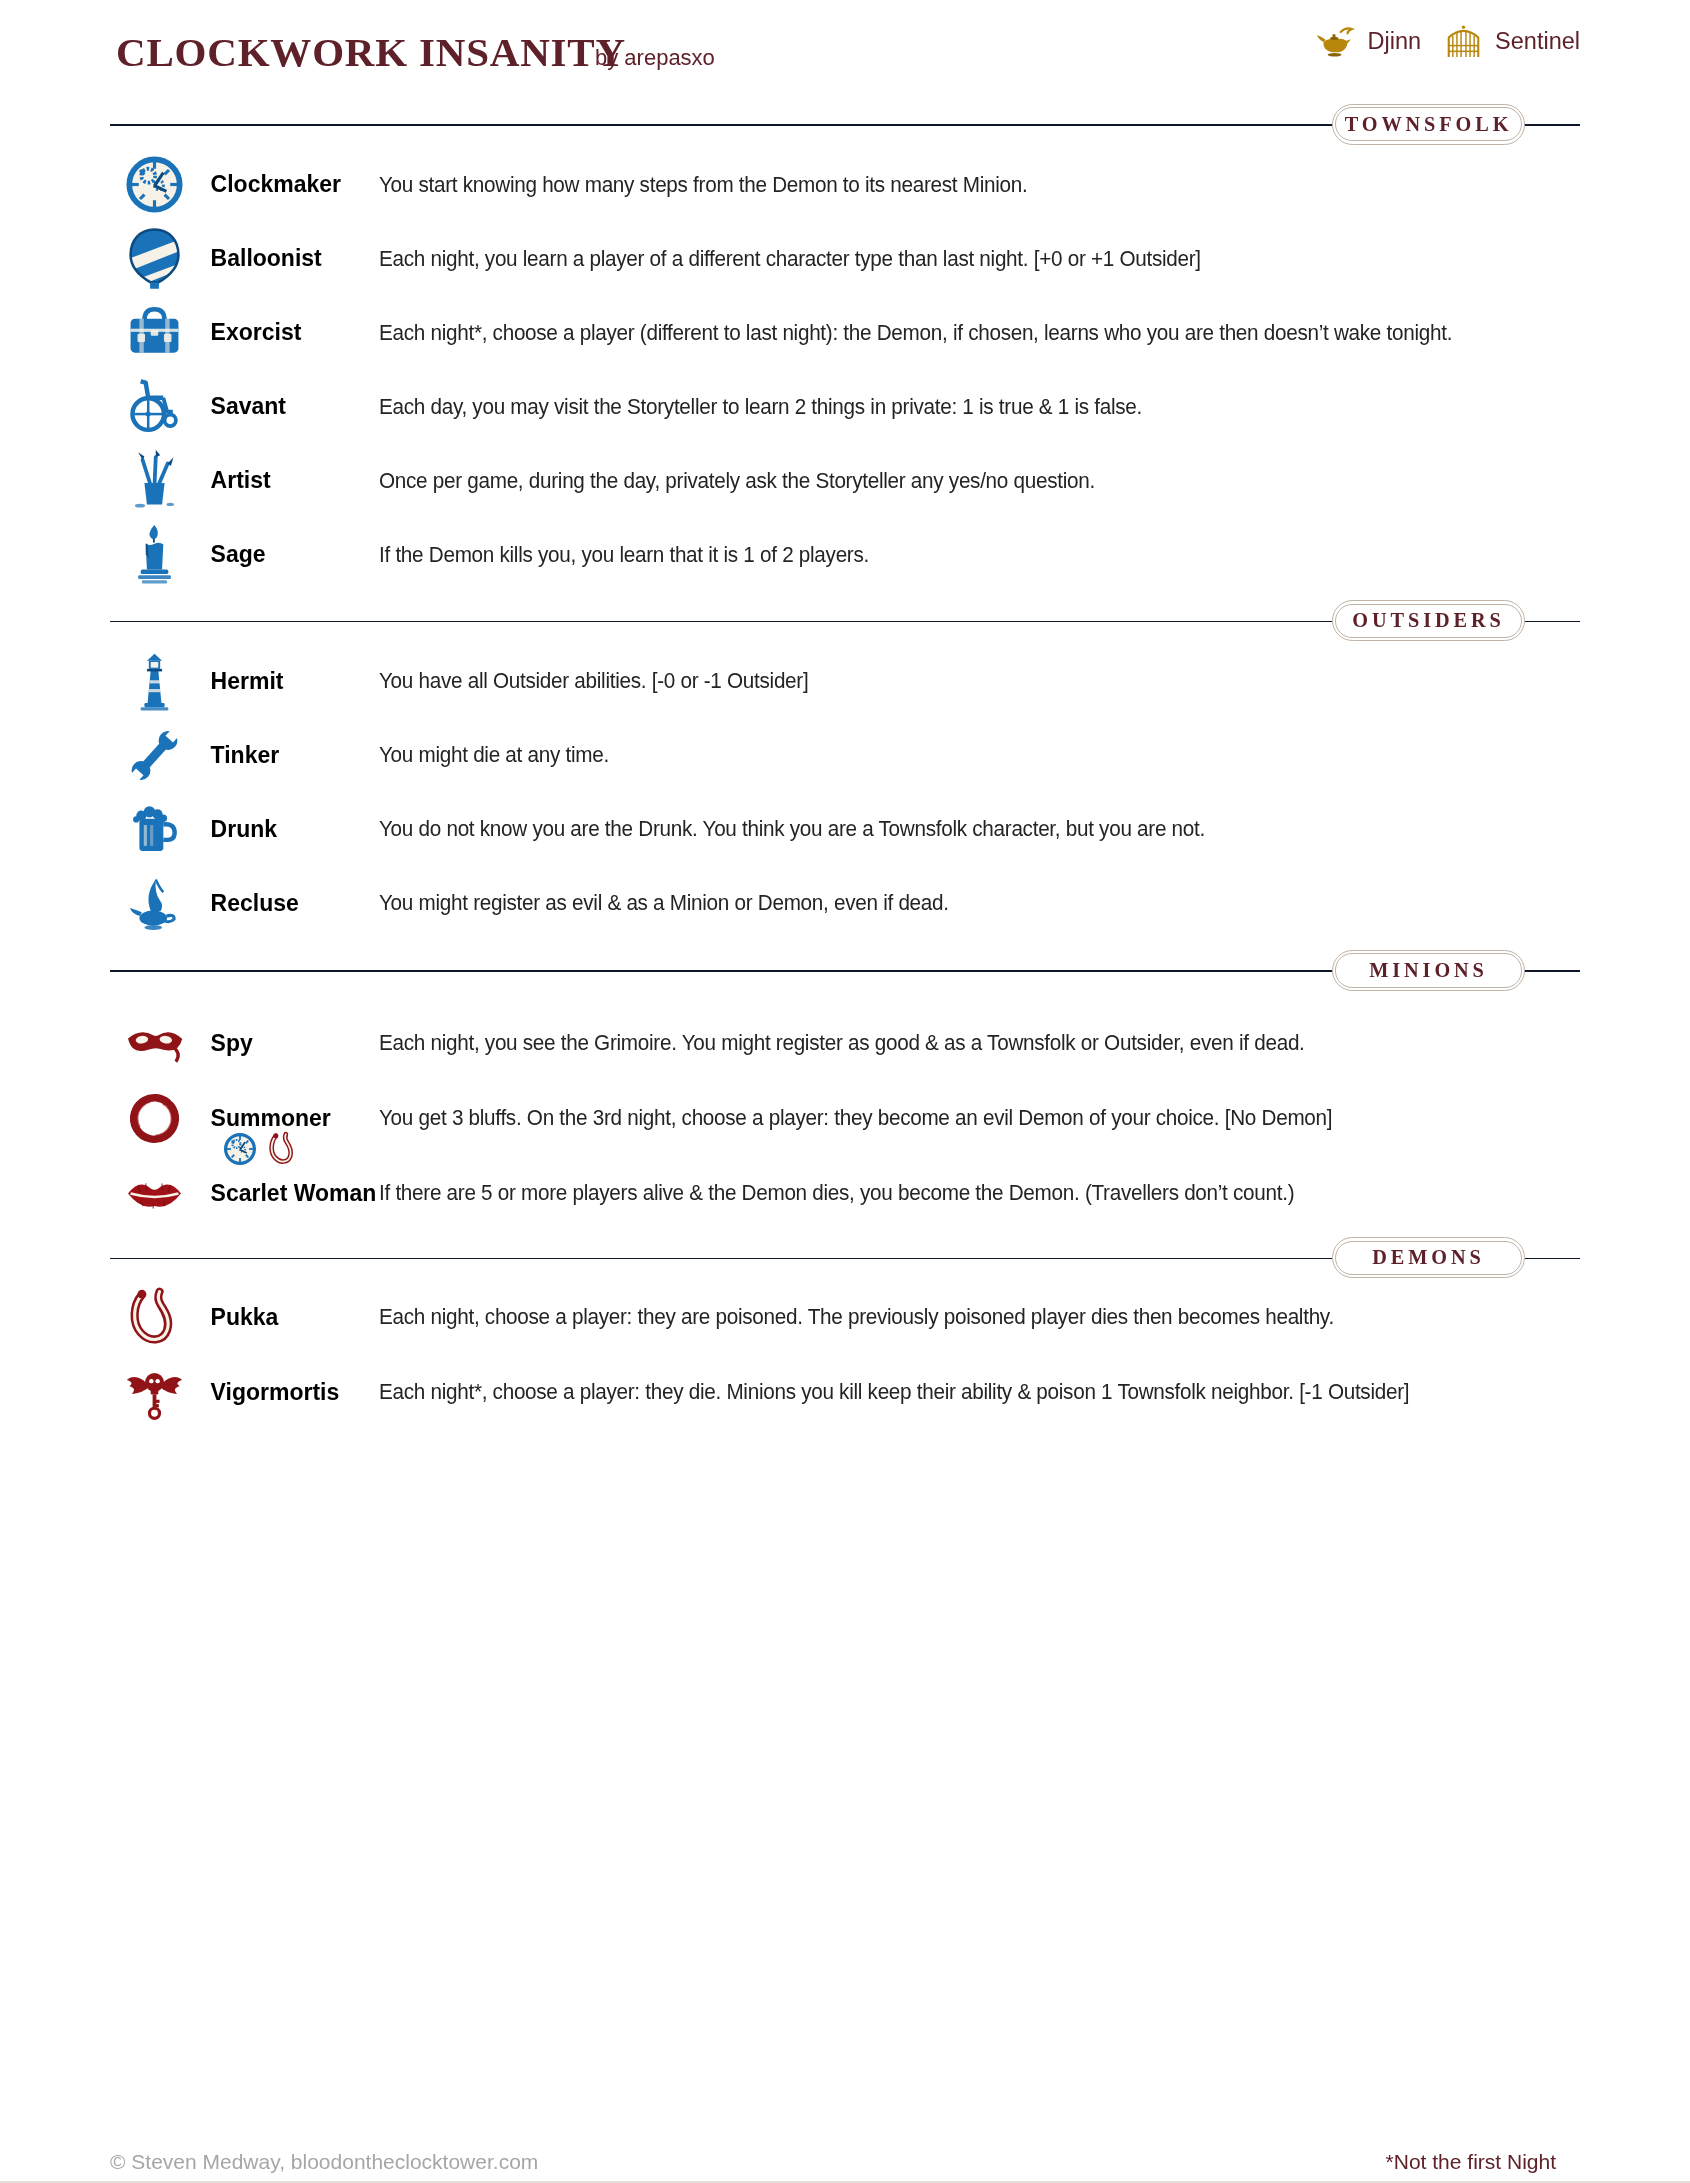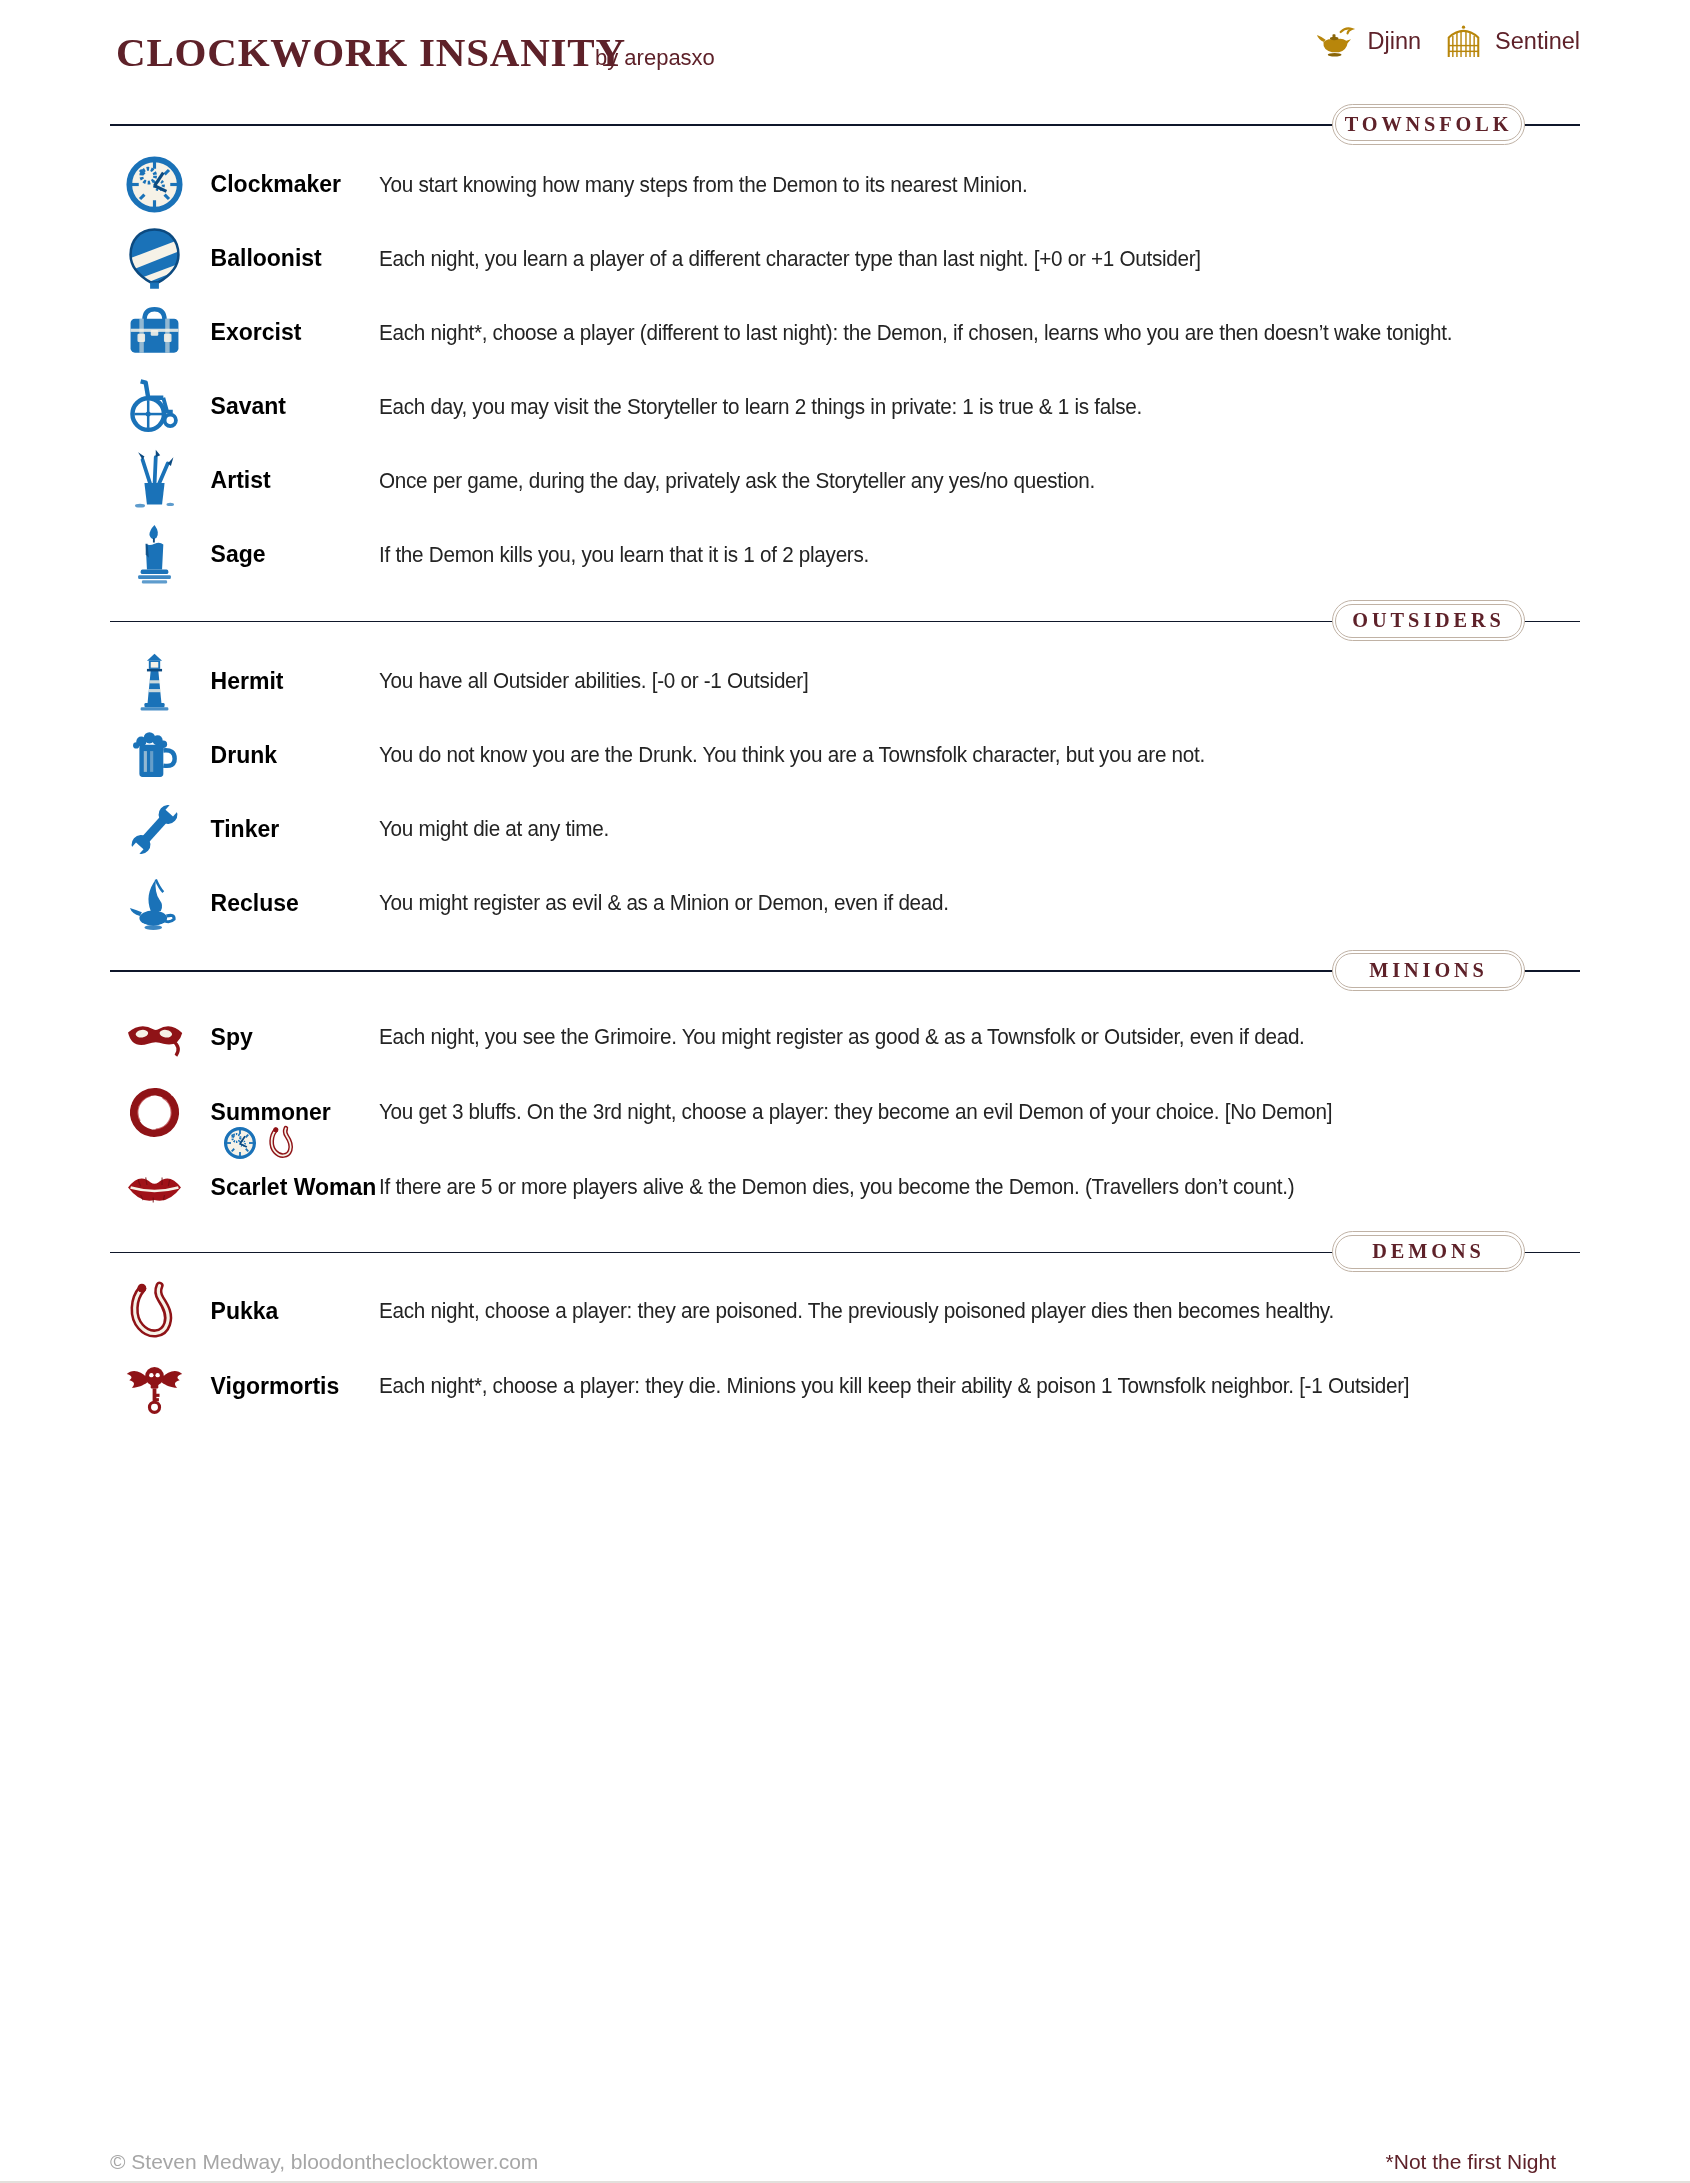--- a/index.html
+++ b/index.html
@@ -28,21 +28,21 @@
   }
   .ribbon::before{content:"";position:absolute;inset:2.3px;border:0.8px solid #c0b2a5;border-radius:17px;}
   .ribbon-label{
     font-family:"Liberation Serif",serif;font-size:20.3px;font-weight:600;
     letter-spacing:3.9px;color:#5e2129;text-transform:uppercase;
   }
   
   .rows{box-sizing:border-box;}
   .rows.sec-0{padding-top:22px;padding-bottom:29px;}
   .rows.sec-1{padding-top:22px;padding-bottom:30px;}
-  .rows.sec-2{padding-top:28px;padding-bottom:27px;}
+  .rows.sec-2{padding-top:12px;padding-bottom:27px;margin-top:22px;}
   .rows.sec-3{padding-top:20.3px;}
   .row{display:flex;align-items:center;padding:0 110px 0 117px;height:74px;}
   .rows.sec-2 .row,.rows.sec-3 .row{height:75px;}
   .row-icon{width:74px;display:flex;align-items:center;justify-content:center;flex:none;}
   .row-name-wrap{width:168px;margin-left:19.6px;position:relative;flex:none;}
   .row-name{font-size:23px;font-weight:bold;color:#000;white-space:nowrap;}
   .jinx-row{position:absolute;top:26px;left:11px;display:flex;gap:7.8px;}
   .row-ability{
     flex:1;font-size:22px;color:#242424;letter-spacing:-0.3px;white-space:nowrap;
     transform:scaleX(.94);transform-origin:0 50%;
@@ -244,54 +244,54 @@
           </svg>
         </div>
         <div class="row-name-wrap">
           <div class="row-name">Hermit</div>
         </div>
         <div class="row-ability">You have all Outsider abilities. [-0 or -1 Outsider]</div>
       </div>
       <div class="row">
         <div class="row-icon">
           <svg viewBox="0 0 100 100" width="63" height="63">
+  <g transform="rotate(42 50 50)">
+   <rect x="43" y="20" width="14" height="60" fill="#1a72b8"></rect>
+   <circle cx="50" cy="18" r="15" fill="#1a72b8"></circle>
+   <rect x="42" y="-2" width="16" height="17" fill="#ffffff"></rect>
+   <circle cx="50" cy="82" r="15" fill="#1a72b8"></circle>
+   <rect x="42" y="85" width="16" height="17" fill="#ffffff"></rect>
+  </g>
+          </svg>
+        </div>
+        <div class="row-name-wrap">
+          <div class="row-name">Tinker</div>
+        </div>
+        <div class="row-ability">You might die at any time.</div>
+      </div>
+      <div class="row">
+        <div class="row-icon">
+          <svg viewBox="0 0 100 100" width="63" height="63">
   <g fill="#1a72b8">
    <circle cx="29" cy="28" r="8"></circle>
               <circle cx="42" cy="22" r="9"></circle>
               <circle cx="55" cy="26" r="8"></circle>
    <circle cx="64" cy="32" r="6"></circle>
               <circle cx="21" cy="34" r="5"></circle>
   </g>
   <rect x="26" y="33" width="38" height="51" rx="5" fill="#1a72b8"></rect>
   <path d="M64 42 Q82 40 82 55 Q82 69 64 66" fill="none" stroke="#1a72b8" stroke-width="7"></path>
   <rect x="33" y="43" width="5" height="33" fill="#f6f2e7" opacity=".55"></rect>
   <rect x="43" y="43" width="5" height="33" fill="#f6f2e7" opacity=".35"></rect>
           </svg>
         </div>
         <div class="row-name-wrap">
           <div class="row-name">Drunk</div>
         </div>
         <div class="row-ability">You do not know you are the Drunk. You think you are a Townsfolk character, but you are not.</div>
-      </div>
-      <div class="row">
-        <div class="row-icon">
-          <svg viewBox="0 0 100 100" width="63" height="63">
-  <g transform="rotate(42 50 50)">
-   <rect x="43" y="20" width="14" height="60" fill="#1a72b8"></rect>
-   <circle cx="50" cy="18" r="15" fill="#1a72b8"></circle>
-   <rect x="42" y="-2" width="16" height="17" fill="#ffffff"></rect>
-   <circle cx="50" cy="82" r="15" fill="#1a72b8"></circle>
-   <rect x="42" y="85" width="16" height="17" fill="#ffffff"></rect>
-  </g>
-          </svg>
-        </div>
-        <div class="row-name-wrap">
-          <div class="row-name">Tinker</div>
-        </div>
-        <div class="row-ability">You might die at any time.</div>
       </div>
       <div class="row">
         <div class="row-icon">
           <svg viewBox="0 0 100 100" width="63" height="63">
   <path d="M44 62 Q34 36 52 12 Q50 34 58 44 Q65 53 60 62 Z" fill="#1a72b8"></path>
   <path d="M52 12 Q58 26 64 32" stroke="#1a72b8" stroke-width="4" fill="none"></path>
   <ellipse cx="48" cy="73" rx="22" ry="12" fill="#1a72b8"></ellipse>
   <path d="M27 70 Q14 66 11 57 Q21 60 30 64 Z" fill="#1a72b8"></path>
   <path d="M69 70 Q82 66 81 75 Q75 81 67 78" fill="none" stroke="#1a72b8" stroke-width="5"></path>
   <ellipse cx="48" cy="88" rx="14" ry="4" fill="#1a72b8" opacity=".85"></ellipse>

